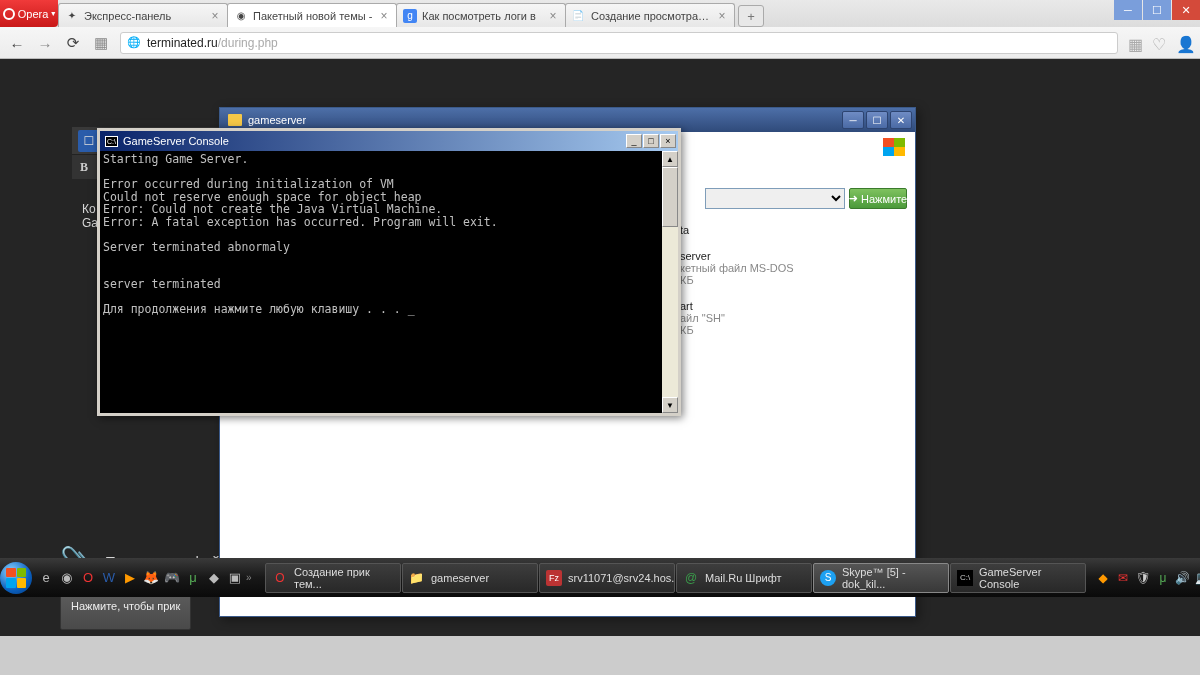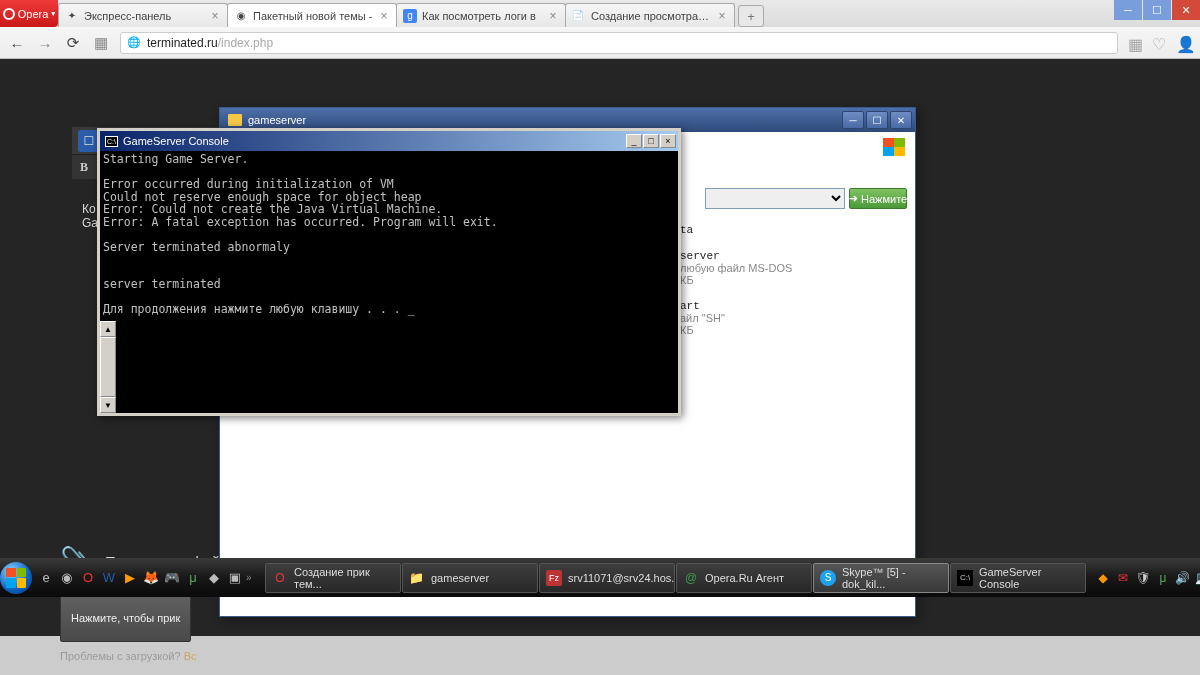--- a/index.html
+++ b/index.html
@@ -42,48 +42,48 @@
 .my-files{background:#444;border:1px solid #555;height:20px;padding:0 6px;color:#ddd;font-size:11px;display:flex;align-items:center;gap:4px;border-radius:2px;}
 .editor-toolbar2{height:24px;background:#333;display:flex;align-items:center;padding:0 8px;gap:10px;}
 .fmt{color:#ccc;font-size:12px;font-family:"Times New Roman",serif;}
 .fmt.b{font-weight:bold;} .fmt.i{font-style:italic;} .fmt.u{text-decoration:underline;} .fmt.s{text-decoration:line-through;}
 .content-label{position:absolute;left:82px;top:143px;color:#d6d6d6;font-size:12px;}
 
 .file-tooltip{position:absolute;left:232px;top:420px;width:188px;border:1px solid #888;background:#fffff2;padding:6px 8px;font-size:11px;color:#333;line-height:15px;box-shadow:2px 2px 4px rgba(0,0,0,.3);}
 .attach-area{position:absolute;left:60px;top:486px;right:200px;}
 .attach-title{color:#d6d6d6;font-size:15px;display:flex;align-items:center;gap:10px;}
 .clip-icon{font-size:28px;color:#888;}
-.attach-btn{margin-top:16px;background:linear-gradient(#616161,#4a4a4a);border:1px solid #333;border-radius:2px;color:#eee;font-size:11px;padding:17px 10px;display:inline-block;}
+.attach-btn{margin-top:4px;background:linear-gradient(#616161,#4a4a4a);border:1px solid #333;border-radius:2px;color:#eee;font-size:11px;padding:17px 10px;display:inline-block;}
 .attach-help{margin-top:8px;color:#9b9b9b;font-size:11px;}
 .attach-help .link{color:#caa861;}
 
 .explorer-window{position:absolute;left:219px;top:107px;width:697px;height:510px;background:#fff;border:1px solid #3b5a8a;box-shadow:3px 3px 10px rgba(0,0,0,.4);}
 .explorer-title{height:24px;background:linear-gradient(#4d6fa8,#2f4a7a);display:flex;align-items:center;justify-content:space-between;padding:0 3px 0 8px;}
 .explorer-title .left{display:flex;align-items:center;gap:6px;color:#fff;font-size:11px;}
 .explorer-title .folder-ico{width:14px;height:12px;background:#f5c848;border-radius:1px;}
 .explorer-wc{display:flex;gap:2px;}
 .explorer-wc div{width:22px;height:18px;background:linear-gradient(#6f8cc4,#4a6aa5);border:1px solid #2d4470;border-radius:2px;display:flex;align-items:center;justify-content:center;color:#fff;font-size:10px;}
 .explorer-body{position:absolute;top:24px;left:0;right:0;bottom:0;background:#fff;}
 .explorer-addr{position:absolute;right:8px;top:56px;display:flex;gap:4px;align-items:center;}
 .explorer-addr select{width:140px;height:21px;border:1px solid #7f9db9;font-size:11px;}
 .go-btn{width:58px;height:21px;background:linear-gradient(#7fc25f,#4b9a3a);border:1px solid #3a7a2c;color:#fff;font-size:11px;display:flex;align-items:center;justify-content:center;gap:3px;border-radius:2px;}
 .flag{position:absolute;right:10px;top:6px;width:22px;height:18px;display:grid;grid-template:1fr 1fr/1fr 1fr;}
 .flag div:nth-child(1){background:#f25022;} .flag div:nth-child(2){background:#7fba00;} .flag div:nth-child(3){background:#00a4ef;} .flag div:nth-child(4){background:#ffb900;}
 .file-list{position:absolute;left:460px;top:92px;font-size:11px;color:#333;}
 .file-item{margin-bottom:14px;}
-.file-item .fname{color:#222;font-family:Liberation Mono, monospace;}
+.file-item .fname{color:#222;}
 .file-item .ftype, .file-item .fsize{color:#888;white-space:nowrap;}
 
 .console-window{position:absolute;left:97px;top:128px;width:584px;height:288px;border:3px solid #d4d0c8;box-shadow:2px 2px 8px rgba(0,0,0,.5);}
 .console-title{height:20px;background:linear-gradient(90deg,#0a246a,#a6caf0);display:flex;align-items:center;justify-content:space-between;padding:0 2px 0 5px;}
 .console-title .left{display:flex;align-items:center;gap:5px;color:#fff;font-size:11px;}
 .console-title .cmd-ico{width:13px;height:11px;background:#000;border:1px solid #fff;font-size:7px;color:#fff;display:flex;align-items:center;justify-content:center;}
 .console-wc{display:flex;gap:1px;}
 .console-wc div{width:16px;height:14px;background:#d4d0c8;border:1px solid #fff;border-right-color:#888;border-bottom-color:#888;font-size:9px;display:flex;align-items:center;justify-content:center;font-family:Marlett,sans-serif;}
-.console-body{height:calc(100% - 20px);background:#000;display:flex;flex-direction:column;}
+.console-body{height:calc(100% - 20px);background:#000;display:flex;}
 .console-text{flex:1;padding:2px 3px;font-family:"Consolas","Lucida Console",monospace;font-size:11.5px;line-height:12.5px;color:#c0c0c0;white-space:pre;overflow:hidden;}
 .console-scroll{width:16px;background:#d4d0c8;display:flex;flex-direction:column;}
 .console-scroll .arr{height:16px;background:#d4d0c8;border:1px solid #fff;border-right-color:#888;border-bottom-color:#888;font-size:8px;display:flex;align-items:center;justify-content:center;}
 .console-scroll .track{flex:1;background:#ece9d8;}
 .console-scroll .thumb{height:60px;background:#d4d0c8;border:1px solid #fff;border-right-color:#888;border-bottom-color:#888;}
 
 .taskbar{position:absolute;left:0;bottom:0;width:1200px;height:39px;background:linear-gradient(#3a3a3a,#181818 50%,#0a0a0a);display:flex;align-items:center;}
 .start-btn{width:40px;height:39px;display:flex;align-items:center;justify-content:center;}
 .start-orb{width:32px;height:32px;border-radius:50%;background:radial-gradient(circle at 35% 30%,#8bd4ff,#0a5fbf 60%,#043a7a);display:grid;grid-template:1fr 1fr/1fr 1fr;padding:6px;gap:1px;}
 .start-orb div{border-radius:1px;}
@@ -139,21 +139,21 @@
         <div class="wc-btn wc-close">✕</div>
       </div>
     </div>
     <div class="addrbar">
       <div class="nav-btn enabled">←</div>
       <div class="nav-btn">→</div>
       <div class="nav-btn enabled">⟳</div>
       <div class="nav-btn">▦</div>
       <div class="url-field">
         <span class="lock">🌐</span>
-        <span><span class="domain">terminated.ru</span><span class="path">/index.php</span></span>
+        <span><span class="domain">terminated.ru</span><span class="path">/during.php</span></span>
       </div>
       <div class="addr-right">
         <div class="addr-ico">▦</div>
         <div class="addr-ico">♡</div>
         <div class="addr-ico">👤</div>
       </div>
     </div>
 
     <div class="page-content">
       <div class="editor-strip">
@@ -202,23 +202,20 @@
         <div>Изменен: 27 мая 2011 г., 11:48</div>
         <div>Размер: 1,25 КБ</div>
       </div>
 
       <div class="attach-area">
         <div class="attach-title">
           <span class="clip-icon">📎</span>
           <span>Прикрепить файл</span>
         </div>
         <div class="attach-btn"><span>Нажмите, чтобы прик</span></div>
-        <div class="attach-help">
-          <span>Проблемы с загрузкой? </span><span class="link">Вс</span>
-        </div>
       </div>
     </div>
   </div>
 
   <div class="explorer-window">
     <div class="explorer-title">
       <div class="left">
         <div class="folder-ico"></div>
         <span>gameserver</span>
       </div>
@@ -238,21 +235,21 @@
       <div class="explorer-addr">
         <select><option></option></select>
         <div class="go-btn">➜ <span>Нажмите</span></div>
       </div>
       <div class="file-list">
         <div class="file-item">
           <div class="fname">ta</div>
         </div>
         <div class="file-item">
           <div class="fname">server</div>
-          <div class="ftype">любую файл MS-DOS</div>
+          <div class="ftype">кетный файл MS-DOS</div>
           <div class="fsize">КБ</div>
         </div>
         <div class="file-item">
           <div class="fname">art</div>
           <div class="ftype">айл "SH"</div>
           <div class="fsize">КБ</div>
         </div>
       </div>
     </div>
   </div>
@@ -322,21 +319,21 @@
       <div class="task-btn">
           <span class="ico">📁</span>
           <span>gameserver</span>
         </div>
       <div class="task-btn">
           <span class="ico" style="background:#b33;color:#fff;font-size:9px;border-radius:2px">Fz</span>
           <span>srv11071@srv24.hos...</span>
         </div>
       <div class="task-btn">
           <span class="ico" style="color:#3a9b4a">@</span>
-          <span>Opera.Ru Агент</span>
+          <span>Mail.Ru Шрифт</span>
         </div>
       <div class="task-btn active">
           <span class="ico" style="background:#1da1f2;color:#fff;border-radius:50%;font-size:10px">S</span>
           <span>Skype™ [5] - dok_kil...</span>
         </div>
       <div class="task-btn">
           <span class="ico" style="background:#000;color:#ccc;font-size:8px">C:\</span>
           <span>GameServer Console</span>
         </div>
     </div>

